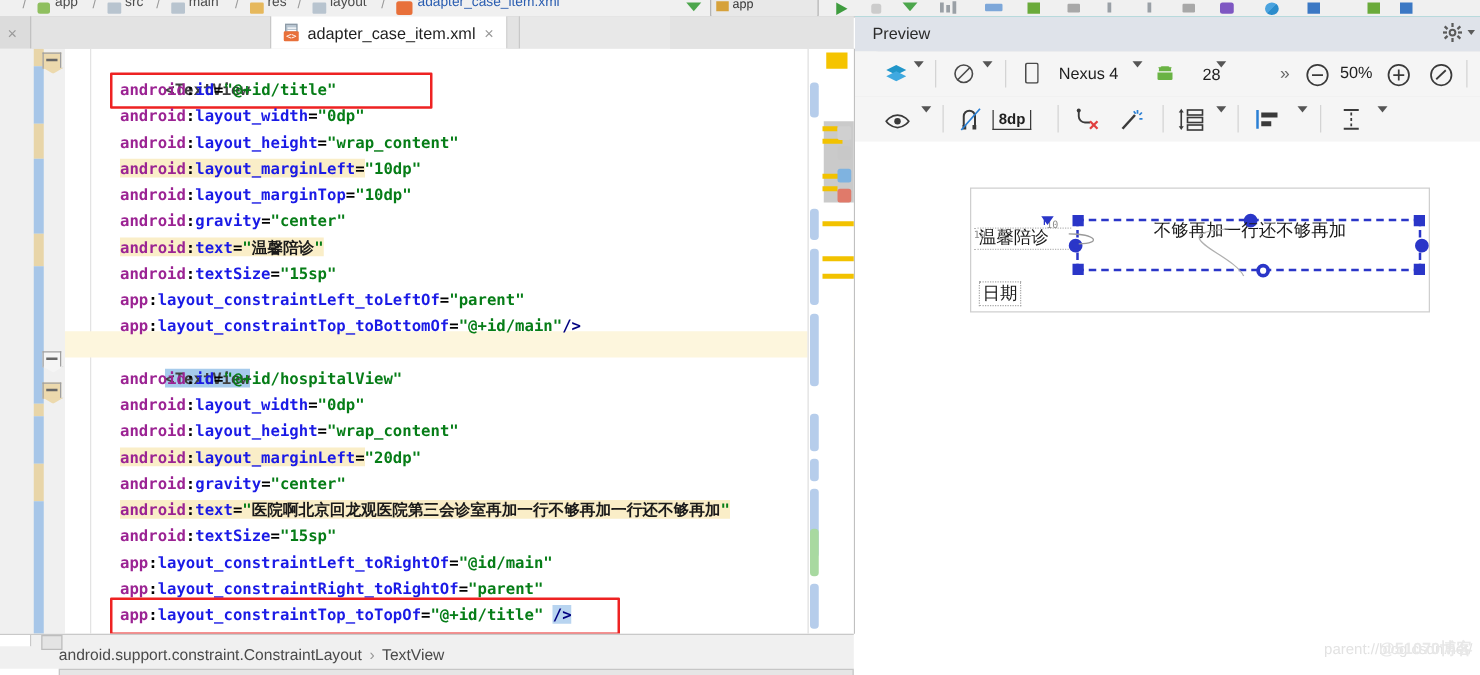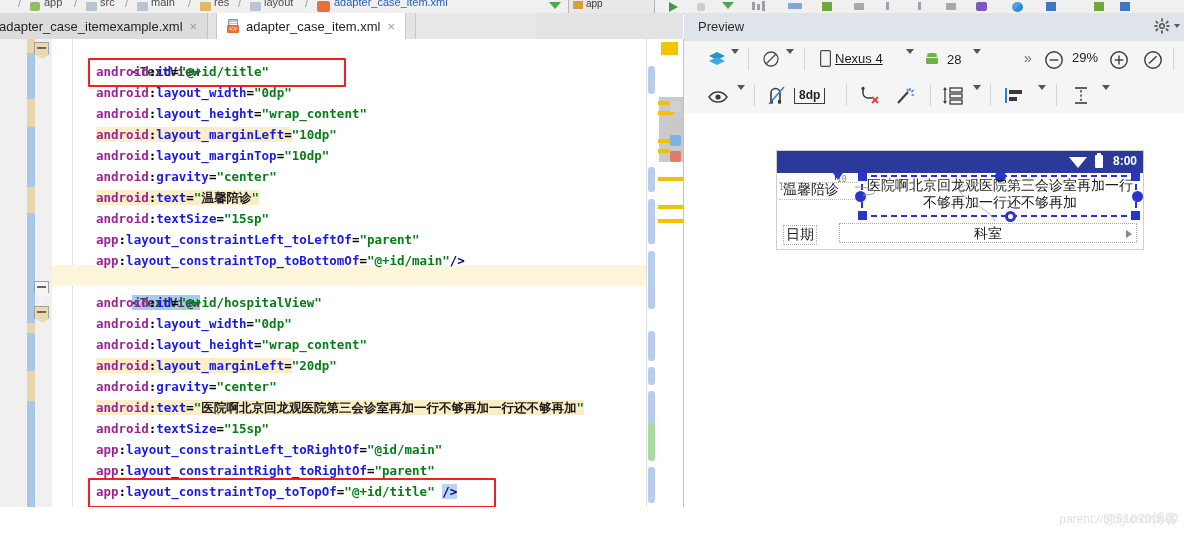--- a/index.html
+++ b/index.html
@@ -188,21 +188,20 @@
     <span class="sqgray" style="left:946px;"></span>
     <span class="purple" style="left:976px;"></span>
     <span class="cyan" style="left:1012px;"></span>
     <span class="bluebox" style="left:1046px;"></span>
     <span class="greenbox" style="left:1094px;"></span>
     <span class="bluebox" style="left:1120px;"></span>
   </div>
 
   <div class="tabbar">
     <div class="tab inactive" style="left:-9px;padding:0 10px 0 8px;">
-      <span class="lbl">adapter_case_itemexample.xml</span>
       <span class="x">×</span>
     </div>
     <div class="tab active" style="left:216px;padding:0 10px 0 10px;">
       <span class="xmlicon">
         <span class="pg"></span>
         <span class="tg">&lt;&gt;</span>
       </span>
       <span class="lbl">adapter_case_item.xml</span>
       <span class="x">×</span>
     </div>
@@ -305,20 +304,29 @@
       <div class="thumb" style="top:352px;height:55px;"></div>
       <div class="green" style="top:384px;height:38px;"></div>
       <div class="thumb" style="top:428px;height:36px;"></div>
       <span class="icn" style="top:62px;background:#d0d0d0;border-radius:2px;"></span>
       <span class="icn" style="top:78px;background:#c8c8c8;border-radius:2px;"></span>
       <span class="icn" style="top:96px;background:#7fb3e0;border-radius:2px;"></span>
       <span class="icn" style="top:112px;background:#e07a6a;border-radius:2px;"></span>
     </div>
   </div>
 
+  <div class="statusbar">
+    <div class="notch"></div>
+    <div class="notch2"></div>
+    <div class="crumbs">
+      <span>android.support.constraint.ConstraintLayout</span><span class="arrow">›</span><span>TextView</span>
+    </div>
+    <div class="bottomline"></div>
+    <div class="bl2"></div>
+  </div>
 
   <div class="preview">
 
     <div class="pv-title">
       <span class="t">Preview</span>
       <span class="gear">
         <svg width="16" height="16" viewBox="0 0 16 16" aria-hidden="true">
           <g fill="#5a5a5a">
             <circle cx="8" cy="8" r="2.3" fill="none" stroke="#5a5a5a" stroke-width="1.6"></circle>
             <rect x="7.1" y="0.4" width="1.8" height="3.2"></rect>
@@ -361,41 +369,41 @@
           <circle cx="9" cy="9" r="7" fill="none" stroke="#4a4a4a" stroke-width="1.3"></circle>
           <line x1="4" y1="14" x2="14" y2="4" stroke="#4a4a4a" stroke-width="1.3"></line>
         </svg>
       </span>
       <span class="cv" style="left:102px;"></span>
       <span class="vsep" style="left:120px;top:7px;"></span>
       <span class="tbtn" style="left:136px;top:5px;">
         <svg width="11" height="17" viewBox="0 0 11 17">
           <rect x="0.6" y="0.6" width="9.8" height="15.8" rx="1.4" fill="none" stroke="#4a4a4a" stroke-width="1.2"></rect>
         </svg>
-        <span class="lbl" style="margin-left:4px;text-decoration:underline;">Nexus 4</span>
+        <span class="lbl" style="margin-left:16px;">Nexus 4</span>
       </span>
       <span class="cv" style="left:222px;"></span>
       <span class="tbtn" style="left:240px;top:6px;">
         <svg width="16" height="12" viewBox="0 0 16 12">
           <path d="M2 5h12v5a1 1 0 0 1-1 1H3a1 1 0 0 1-1-1z" fill="#6ab344"></path>
           <path d="M3 4a5 5 0 0 1 10 0z" fill="#6ab344"></path>
           <line x1="3" y1="0.8" x2="4.6" y2="2.6" stroke="#6ab344" stroke-width="1"></line>
           <line x1="13" y1="0.8" x2="11.4" y2="2.6" stroke="#6ab344" stroke-width="1"></line>
         </svg>
-        <span class="lbl" style="margin-left:7px;">28</span>
+        <span class="lbl" style="margin-left:22px;">28</span>
       </span>
       <span class="cv" style="left:289px;"></span>
       <span style="position:absolute;left:340px;top:9px;font-size:14px;color:#666;">»</span>
       <span class="tbtn" style="left:360px;top:7px;">
         <svg width="20" height="20" viewBox="0 0 20 20">
           <circle cx="10" cy="10" r="8.2" fill="none" stroke="#3a3a3a" stroke-width="1.4"></circle>
           <line x1="5.6" y1="10" x2="14.4" y2="10" stroke="#3a3a3a" stroke-width="1.4"></line>
         </svg>
       </span>
-      <span class="lbl" style="position:absolute;left:388px;top:9px;">29%</span>
+      <span class="lbl" style="position:absolute;left:388px;top:9px;">50%</span>
       <span class="tbtn" style="left:425px;top:7px;">
         <svg width="20" height="20" viewBox="0 0 20 20">
           <circle cx="10" cy="10" r="8.2" fill="none" stroke="#3a3a3a" stroke-width="1.4"></circle>
           <line x1="5.6" y1="10" x2="14.4" y2="10" stroke="#3a3a3a" stroke-width="1.4"></line>
           <line x1="10" y1="5.6" x2="10" y2="14.4" stroke="#3a3a3a" stroke-width="1.4"></line>
         </svg>
       </span>
       <span class="tbtn" style="left:459px;top:7px;">
         <svg width="20" height="20" viewBox="0 0 20 20">
           <circle cx="10" cy="10" r="8.2" fill="none" stroke="#3a3a3a" stroke-width="1.4"></circle>
@@ -482,25 +490,20 @@
           <line x1="9" y1="4" x2="9" y2="15" stroke="#3a3a3a" stroke-width="1.4" stroke-dasharray="2.4 2"></line>
         </svg>
       </span>
       <span class="cv" style="left:418px;"></span>
     </div>
 
     <div class="pv-canvas">
 
       <div class="device">
 
-        <div class="dev-status">
-          <span class="wifi"></span>
-          <span class="batt"></span>
-          <span class="clock">8:00</span>
-        </div>
 
         <div class="row1">
 
           <div class="guide" style="left:2px;top:9px;width:78px;border-top:1px dotted #b8b8b8;"></div>
           <div class="guide" style="left:2px;top:26px;width:78px;border-top:1px dotted #b8b8b8;"></div>
           <span class="marginlbl" style="left:2px;top:10px;">10</span>
           <span class="marginlbl" style="left:60px;top:2px;">10</span>
           <span style="position:absolute;left:56px;top:0;width:0;height:0;border-left:5px solid transparent;border-right:5px solid transparent;border-top:7px solid #2a36c8;"></span>
           <span style="position:absolute;left:58px;top:1px;width:1px;height:6px;background:#2a36c8;"></span>
 
@@ -511,36 +514,31 @@
             <span class="handle" style="left:-5px;bottom:-5px;"></span>
             <span class="handle" style="right:-5px;top:-5px;"></span>
             <span class="handle" style="right:-5px;bottom:-5px;"></span>
             <span class="circf" style="left:-8px;top:14px;"></span>
             <span class="circf" style="right:-8px;top:14px;"></span>
             <span class="circf" style="left:132px;top:-6px;"></span>
             <span class="circ" style="left:142px;bottom:-7px;"></span>
           </div>
 
           <div class="hosp-tv cn">
-            <div>医院啊北京回龙观医院第三会诊室再加一行</div>
             <div>不够再加一行还不够再加</div>
           </div>
 
           <svg style="position:absolute;left:0;top:0;width:100%;height:100%;pointer-events:none;">
             <path d="M218,48 C210,30 150,14 206,10" fill="none" stroke="#b0b0b0" stroke-width="1"></path>
             <path d="M78,14 C100,14 105,22 86,22" fill="none" stroke="#9a9a9a" stroke-width="1"></path>
           </svg>
         </div>
 
         <div class="row2">
           <span class="date-tv cn">日期</span>
-          <span class="dept-tv cn">
-            <span>科室</span>
-            <span class="arrowr"></span>
-          </span>
         </div>
       </div>
 
       <span class="watermark">
         <span>parent://blog.csdn.net/</span>
       </span>
       <span class="wm2">@51070博客</span>
     </div>
   </div>
 

